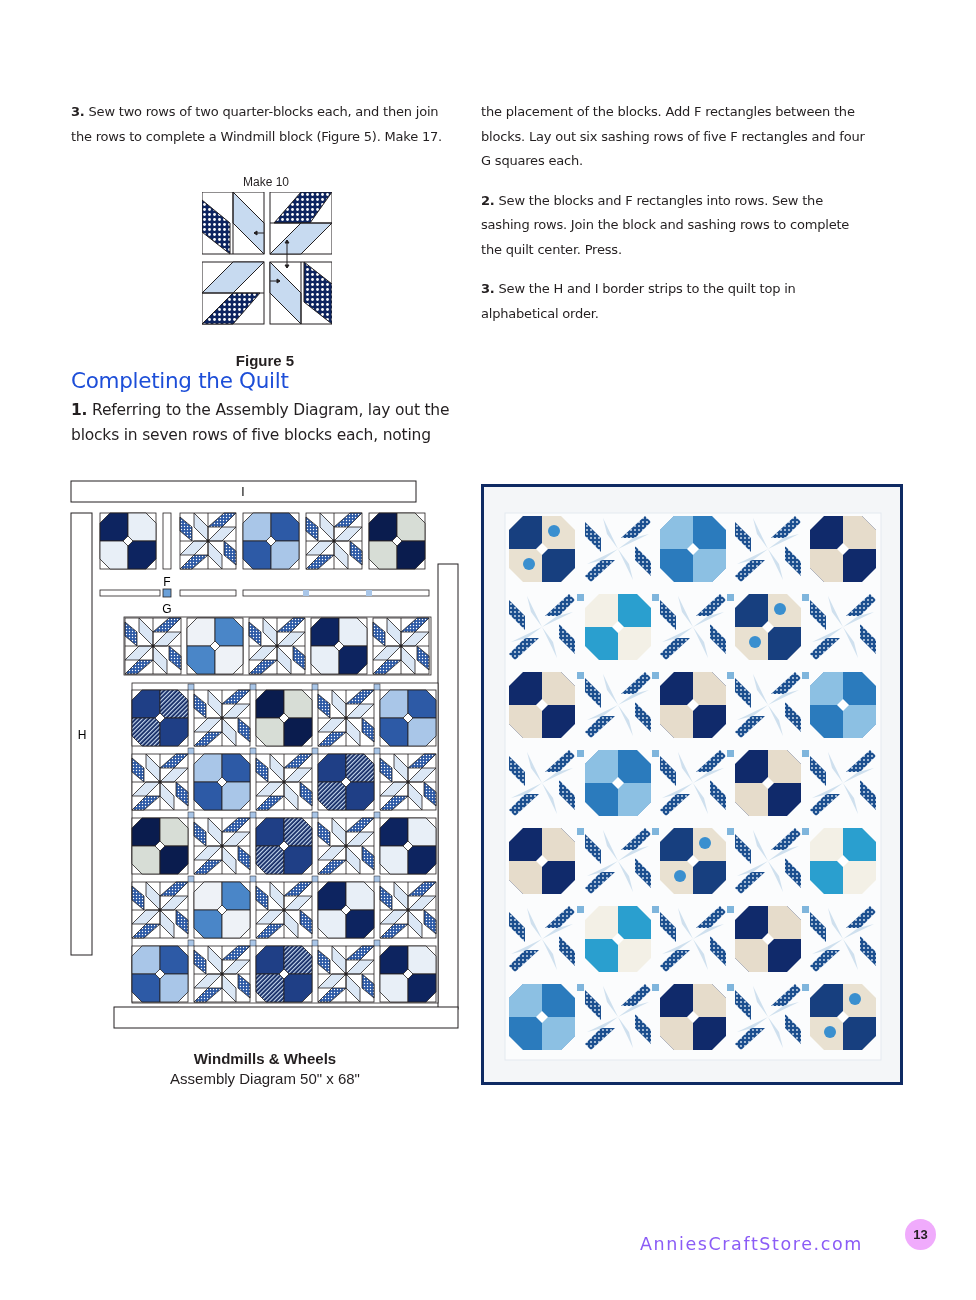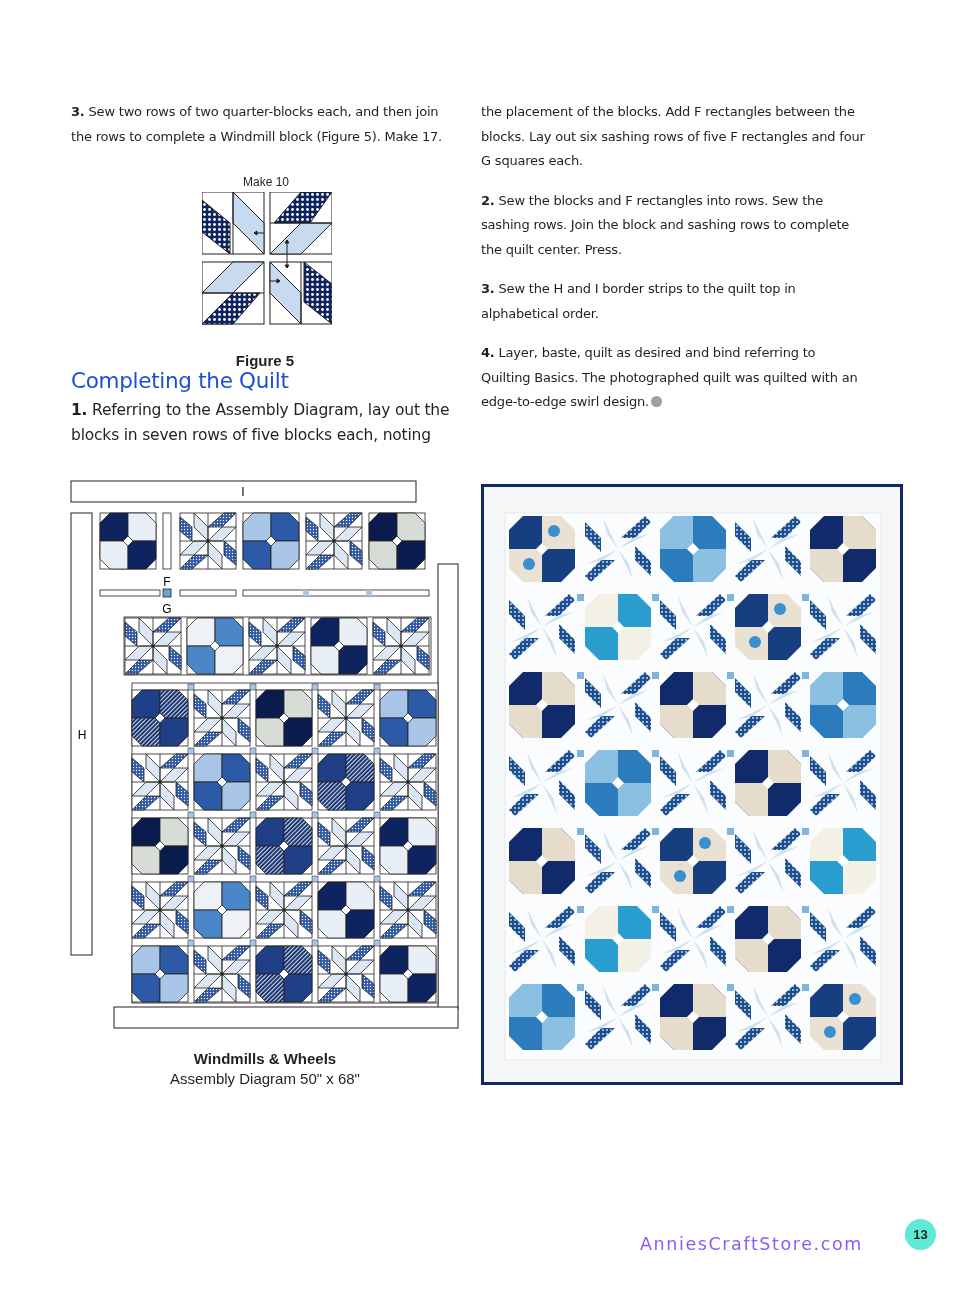--- a/index.html
+++ b/index.html
@@ -24,21 +24,21 @@
   .end-dot { display: inline-block; width: 11px; height: 11px; border-radius: 50%; background: #9d9fa2; vertical-align: -1px; margin-left: 2px; }
 
   #assembly { position: absolute; left: 70px; top: 480px; }
   .assy-caption { position: absolute; left: 110px; width: 310px; text-align: center; font-family: "Liberation Sans", sans-serif; font-size: 15px; }
   .assy-title { top: 1050px; font-weight: bold; }
   .assy-sub { top: 1070px; }
 
   #quilt-photo { position: absolute; left: 481px; top: 484px; width: 422px; height: 601px; }
 
   .footer-url { position: absolute; left: 640px; top: 1234px; font-size: 17.5px; color: #8b5cf6; letter-spacing: 1.6px; }
-  .page-badge { position: absolute; left: 905px; top: 1219px; width: 31px; height: 31px; border-radius: 50%; background: #5eead4;
+  .page-badge { position: absolute; left: 905px; top: 1219px; width: 31px; height: 31px; border-radius: 50%; background: #f0abfc;
     font-family: "Liberation Sans", sans-serif; font-weight: bold; font-size: 13px; line-height: 31px; text-align: center; color: #231f20; }
 </style>
 </head>
 <body>
 
 <div id="left-col" class="col">
   <p><b>3.</b><span> Sew two rows of two quarter-blocks each, and then join the rows to complete a Windmill block (Figure 5). Make 17.</span></p>
 </div>
 
 <div class="fig-caption-top">Make 10</div>
@@ -91,21 +91,20 @@
 </svg>
 
 <div class="fig-title">Figure 5</div>
 <div class="section-heading">Completing the Quilt</div>
 <p id="step1"><b>1.</b><span> Referring to the Assembly Diagram, lay out the blocks in seven rows of five blocks each, noting</span></p>
 
 <div id="right-col" class="col">
   <p>the placement of the blocks. Add F rectangles between the blocks. Lay out six sashing rows of five F rectangles and four G squares each.</p>
   <p><b>2.</b><span> Sew the blocks and F rectangles into rows. Sew the sashing rows. Join the block and sashing rows to complete the quilt center. Press.</span></p>
   <p><b>3.</b><span> Sew the H and I border strips to the quilt top in alphabetical order.</span></p>
-  <p><b>4.</b><span> Layer, baste, quilt as desired and bind referring to Quilting Basics. The photographed quilt was quilted with an edge-to-edge swirl design.</span><span class="end-dot"></span></p>
 </div>
 
 <svg id="assembly" width="392" height="552" viewBox="0 0 392 552">
   <defs>
     <pattern id="adots" width="3" height="3" patternUnits="userSpaceOnUse">
       <rect width="3" height="3" fill="#2d5aa6"></rect>
         <circle cx="1.5" cy="1.5" r="0.7" fill="#fff"></circle>
     </pattern>
     <pattern id="stripe" width="3" height="3" patternUnits="userSpaceOnUse" patternTransform="rotate(45)">
       <rect width="3" height="3" fill="#0d2460"></rect>

